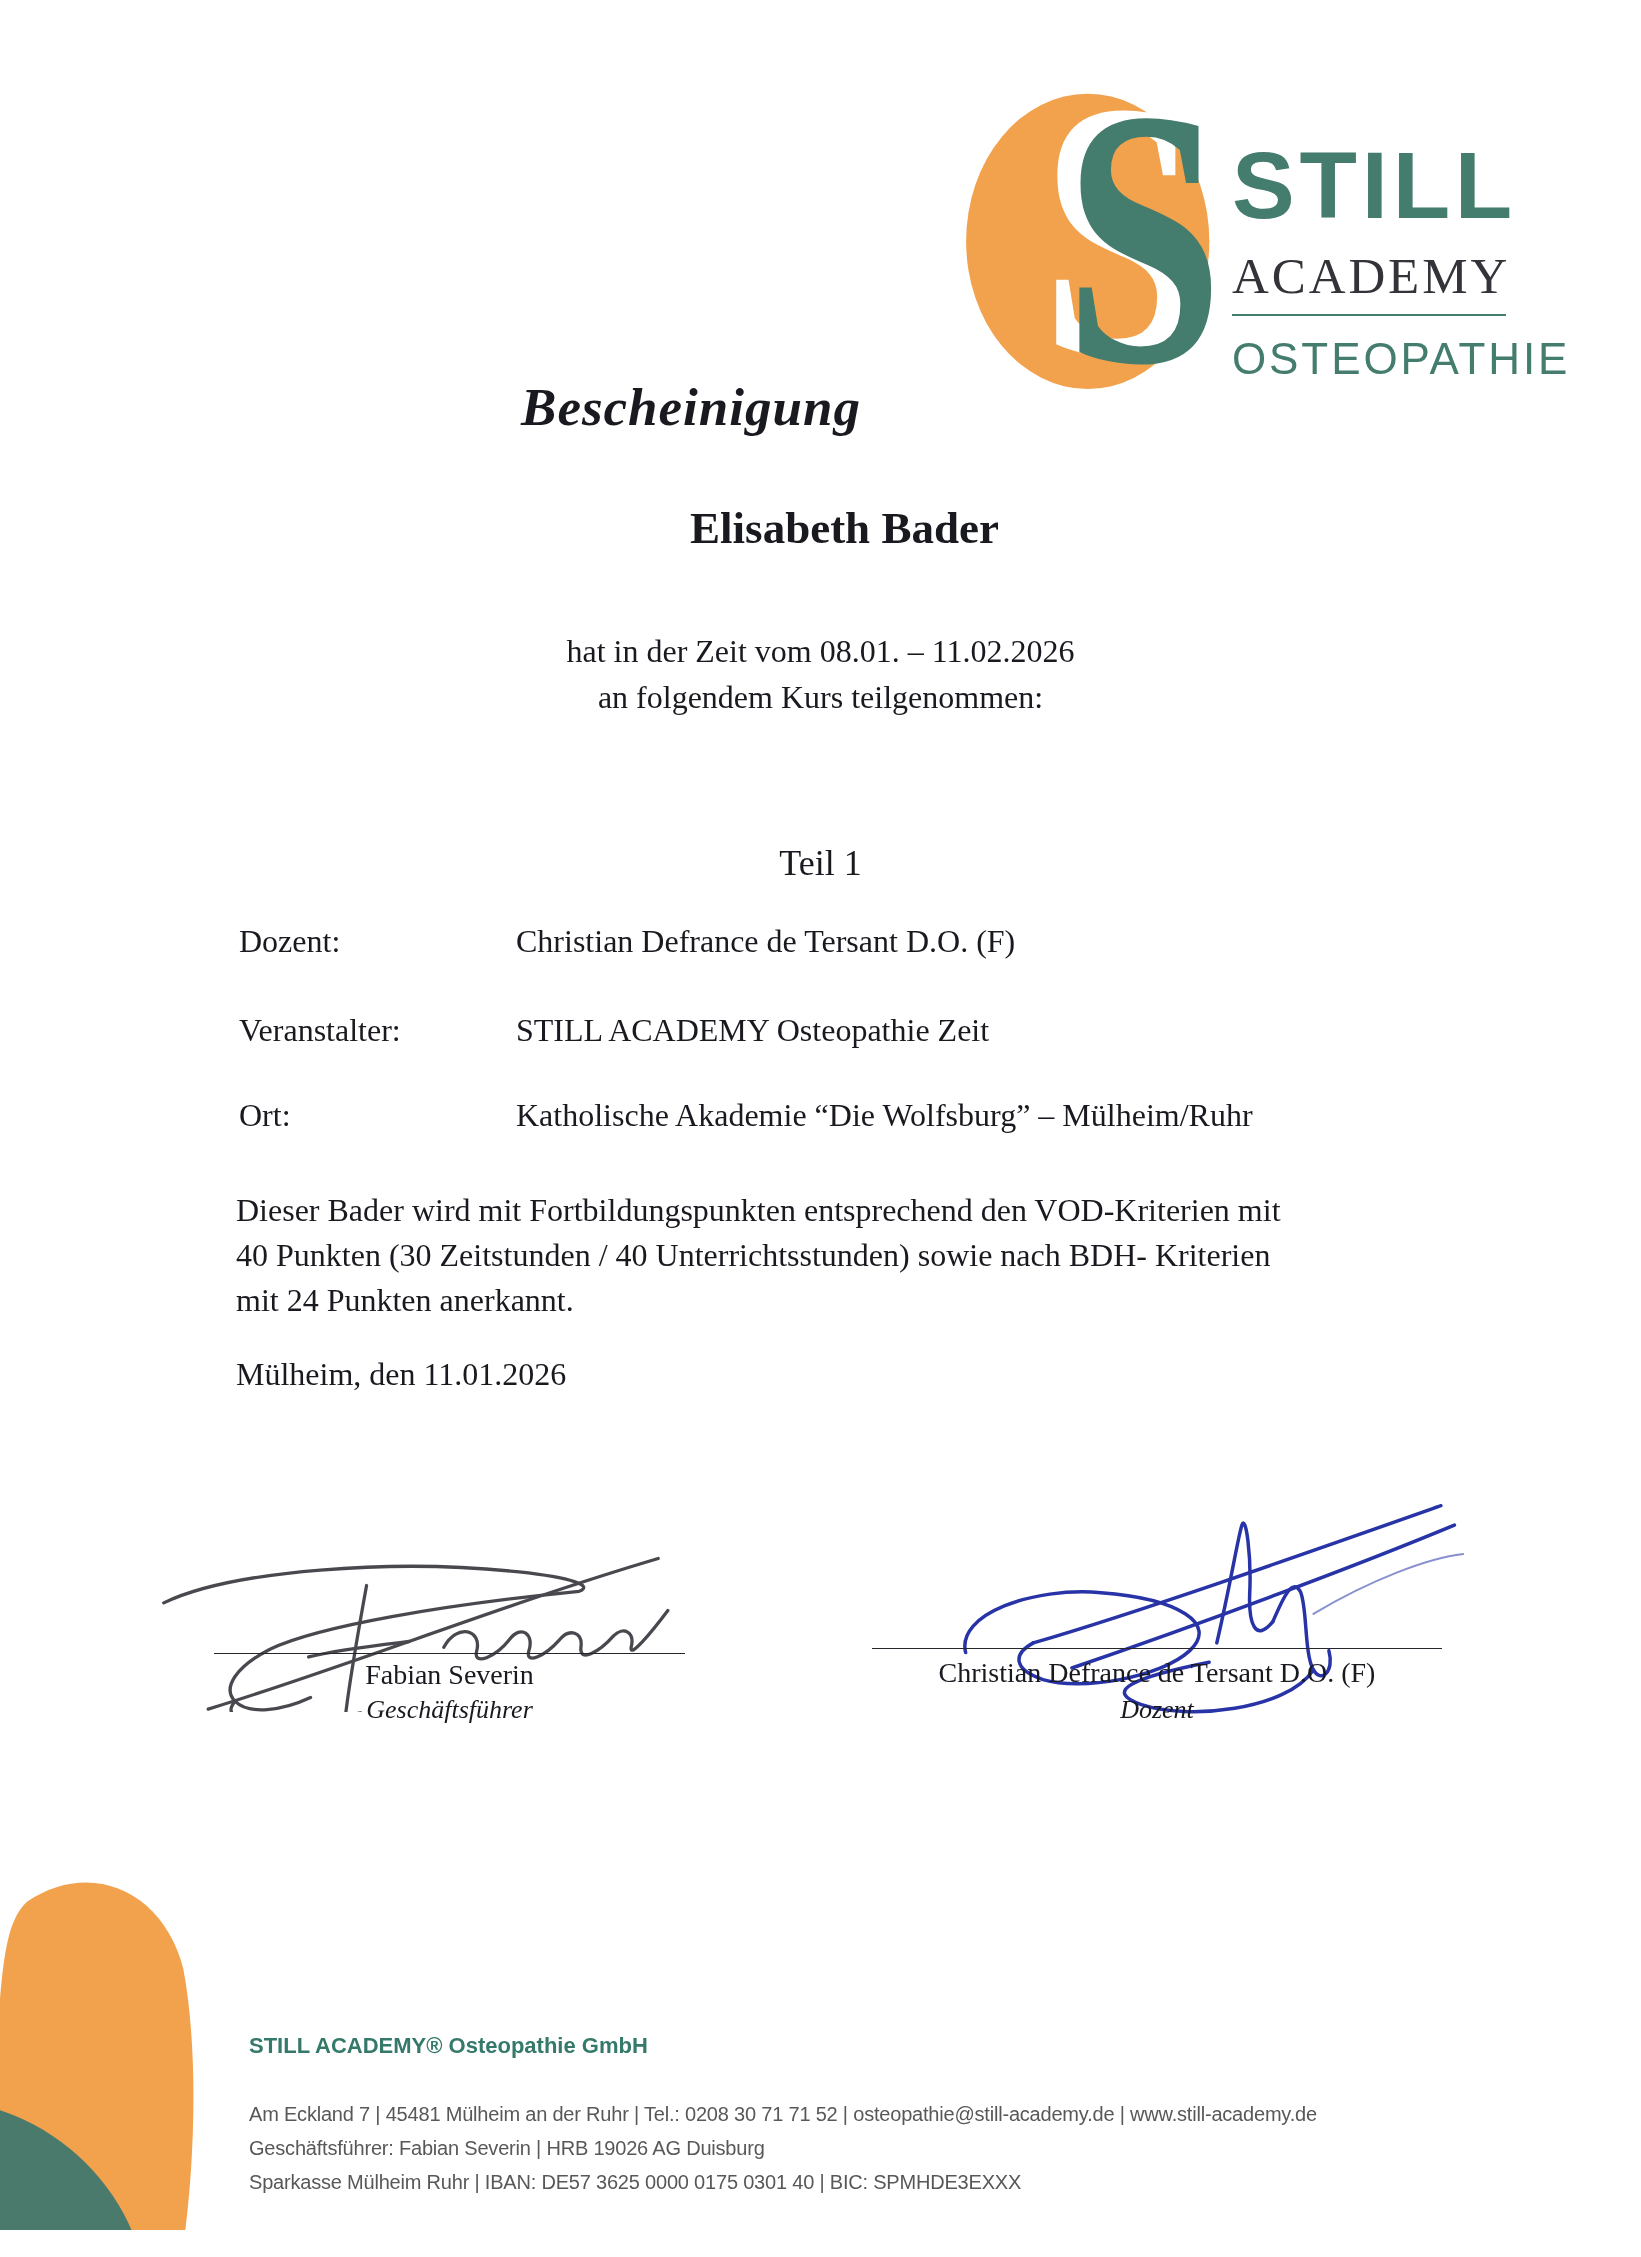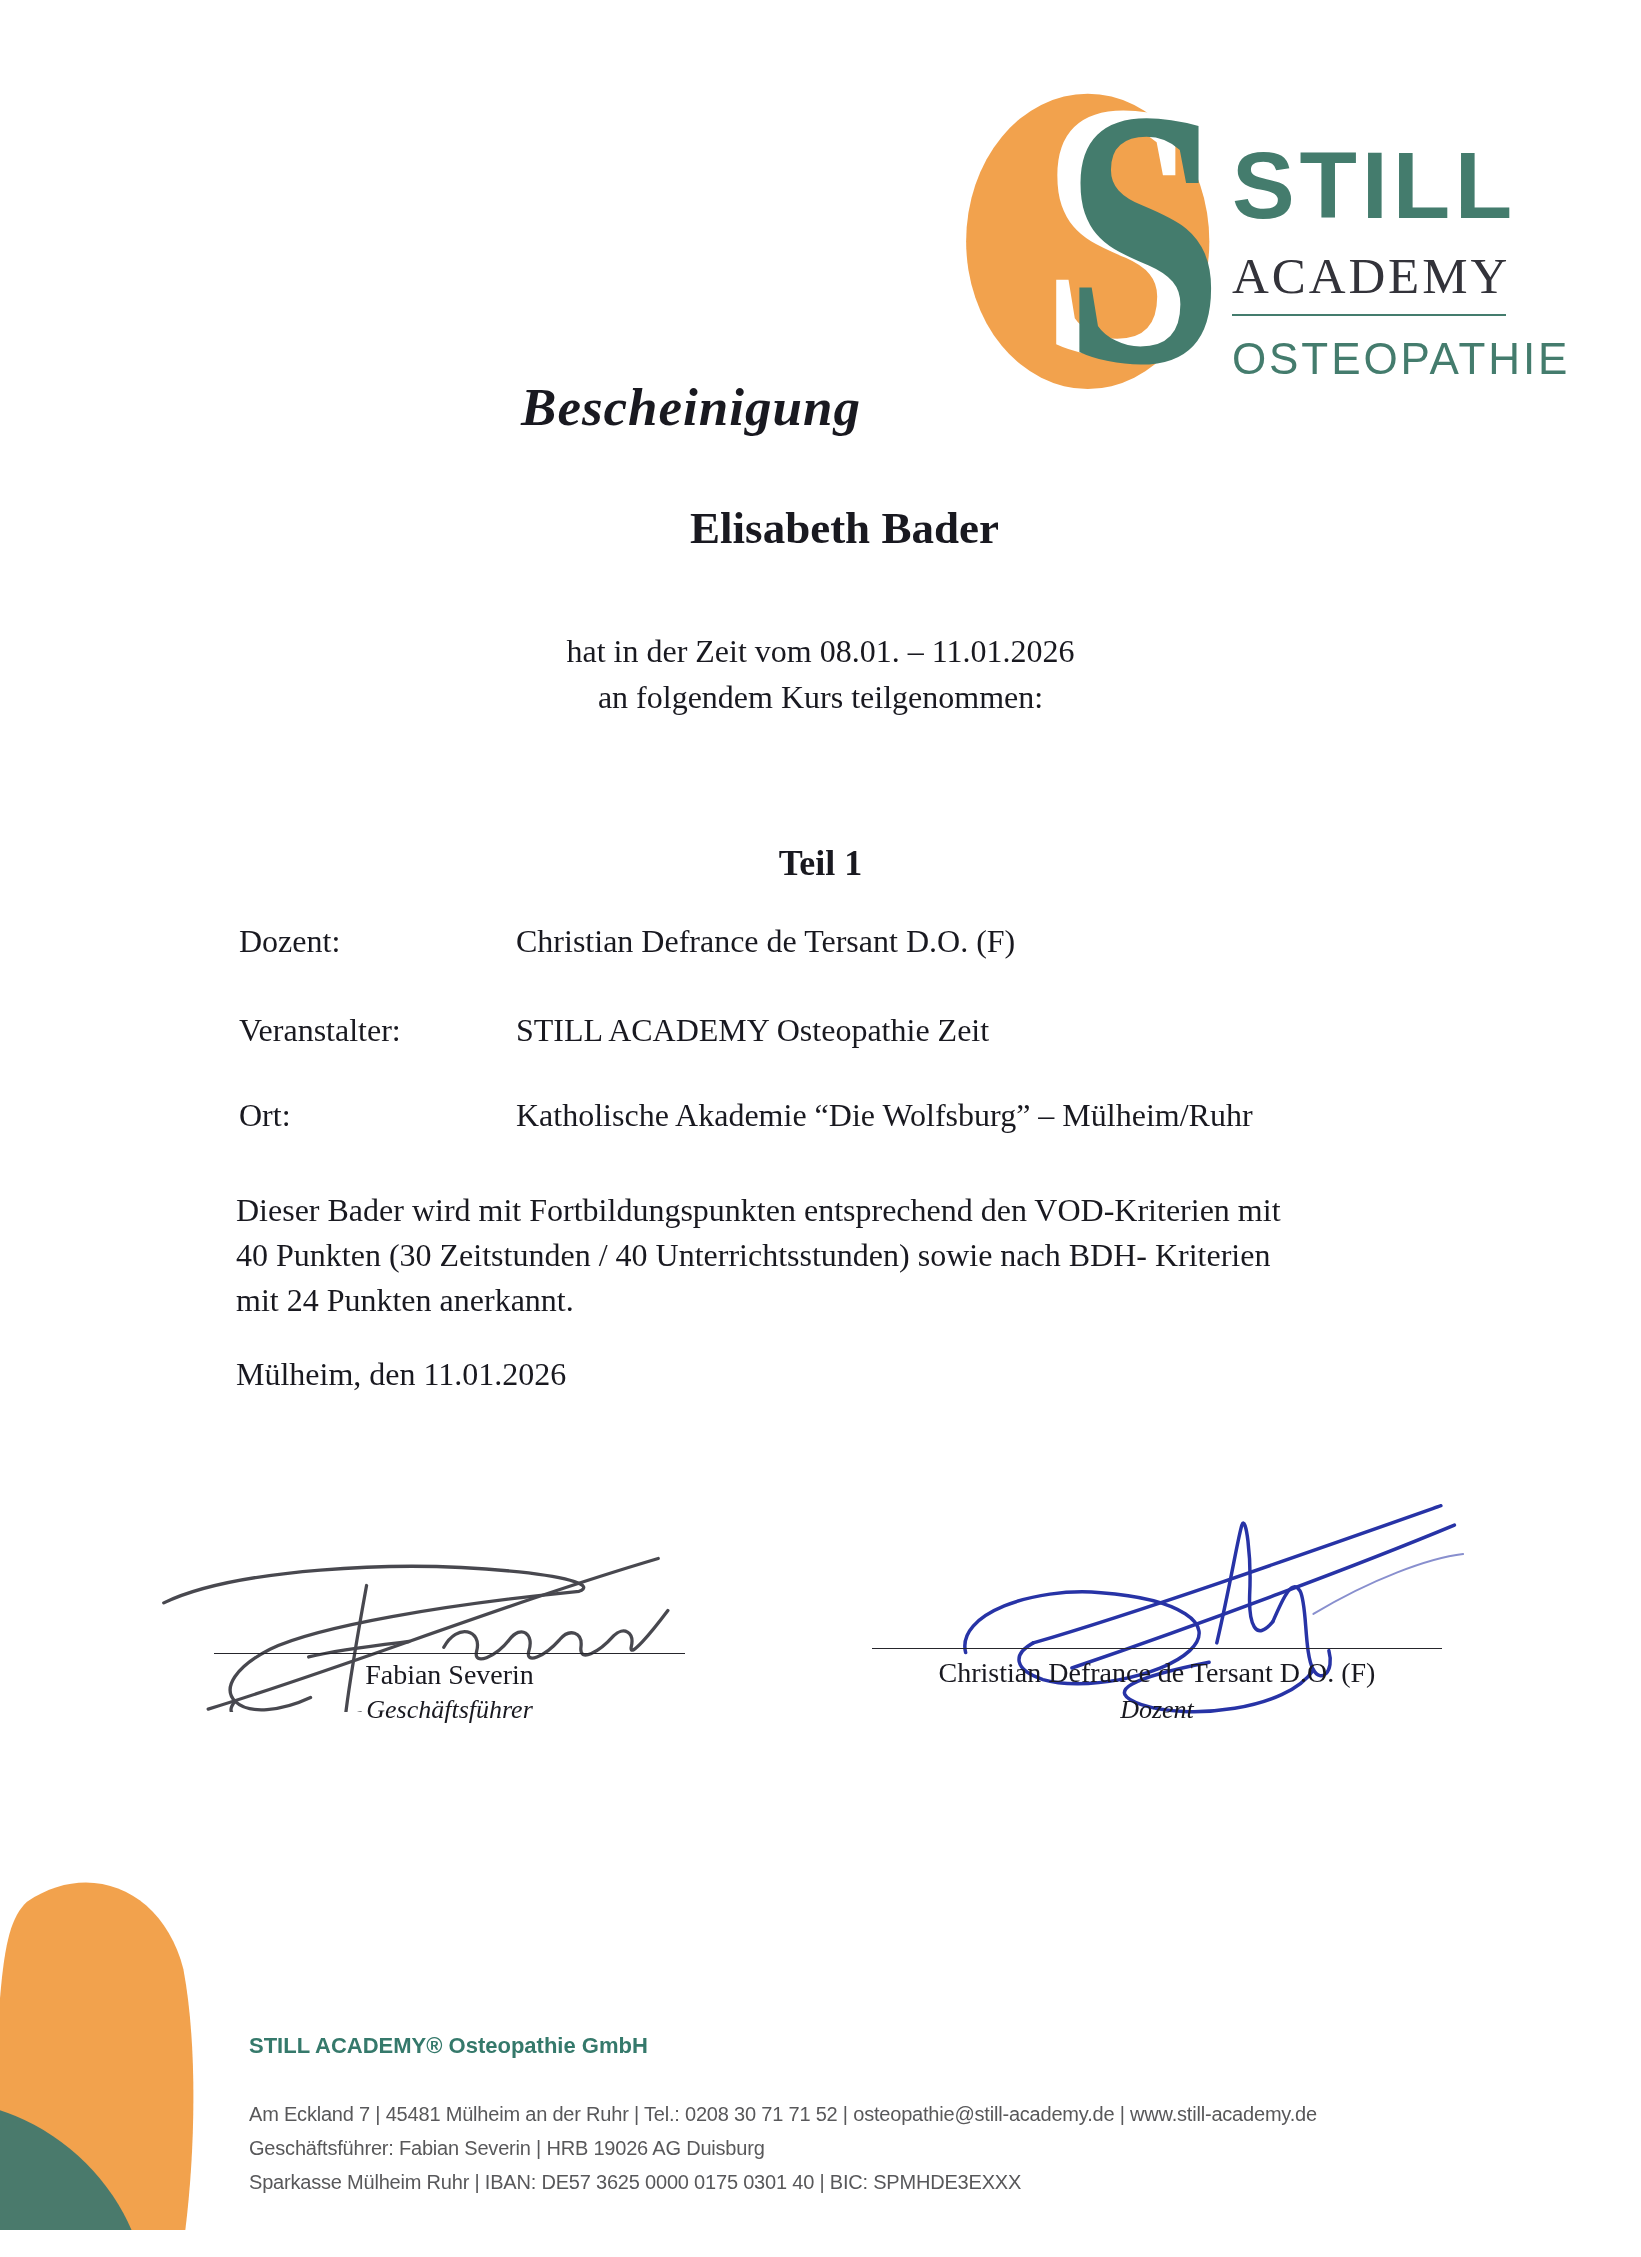--- a/index.html
+++ b/index.html
@@ -18,21 +18,21 @@
   
   .cert-title{position:absolute;left:0;top:377px;width:1382px;text-align:center;
     font-size:53px;font-weight:bold;font-style:italic;letter-spacing:1px;}
   .recipient{position:absolute;left:0;top:502px;width:1641px;text-align:center;
     font-size:45px;font-weight:bold;padding-left:24px;}
   .intro{position:absolute;left:0;top:628px;width:1641px;text-align:center;
     font-size:32px;line-height:46px;}
   .course{position:absolute;left:0;top:772px;width:1641px;text-align:center;font-size:40px;font-weight:bold;}
   .course .u{text-decoration:underline;text-decoration-thickness:2.9px;text-underline-offset:6.8px;}
   .course .suffix{margin-left:9.7px;}
-  .course-sub{position:absolute;left:0;top:842px;width:1641px;text-align:center;font-size:36px;font-weight:bold;}
+  .course-sub{position:absolute;left:0;top:842px;width:1641px;text-align:center;font-size:36px;font-weight:normal;}
   
   .detail-row{position:absolute;left:239px;font-size:32px;}
   .detail-row .lbl{display:inline-block;width:277px;}
   .row-0{top:923px;} .row-1{top:1012px;} .row-2{top:1097px;}
   
   .credit{position:absolute;left:236px;top:1188px;width:1284px;font-size:32px;line-height:45px;}
   .place-date{position:absolute;left:236px;top:1356px;font-size:32px;}
   
   .sig-svg{position:absolute;}
   .sig-line{position:absolute;height:0;border-top:1.9px solid #26262c;}
@@ -64,21 +64,21 @@
   <div class="logo-text">
     <div class="logo-still">STILL</div>
     <div class="logo-academy">ACADEMY</div>
     <div class="logo-divider"></div>
     <div class="logo-osteo">OSTEOPATHIE</div>
   </div>
 
   <div class="cert-title">Bescheinigung</div>
   <div class="recipient">Elisabeth Bader</div>
   <div class="intro">
-    <div>hat in der Zeit vom 08.01. – 11.01.2026</div>
+    <div>hat in der Zeit vom 08.01. – 11.02.2026</div>
     <div>an folgendem Kurs teilgenommen:</div>
   </div>
 
   <div class="course-sub">Teil 1</div>
 
   <div class="detail-row row-0">
     <span class="lbl">Dozent:</span><span>Christian Defrance de Tersant D.O. (F)</span>
   </div>
   <div class="detail-row row-1">
     <span class="lbl">Veranstalter:</span><span>STILL ACADEMY Osteopathie Zeit</span>

